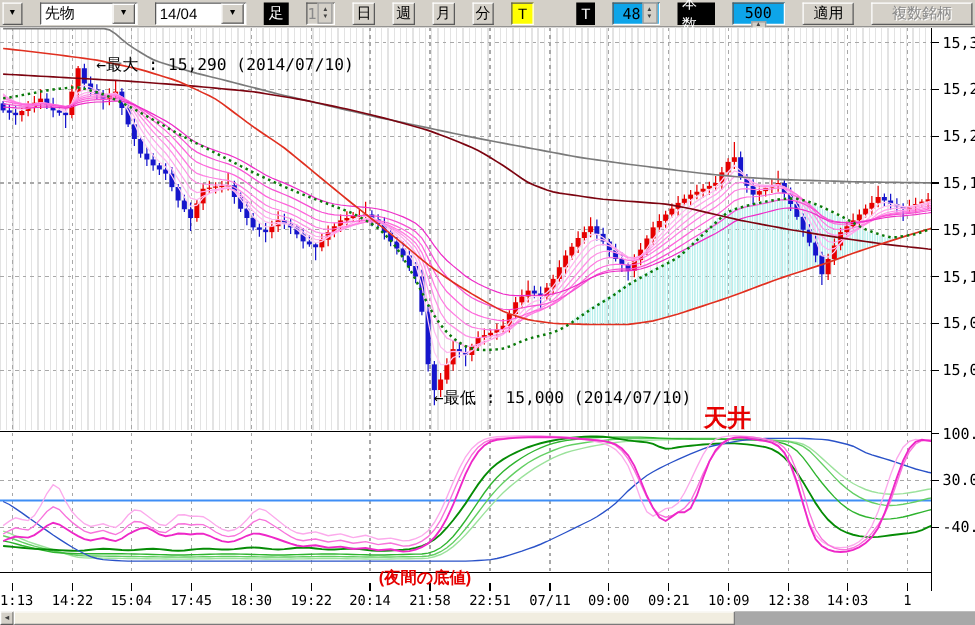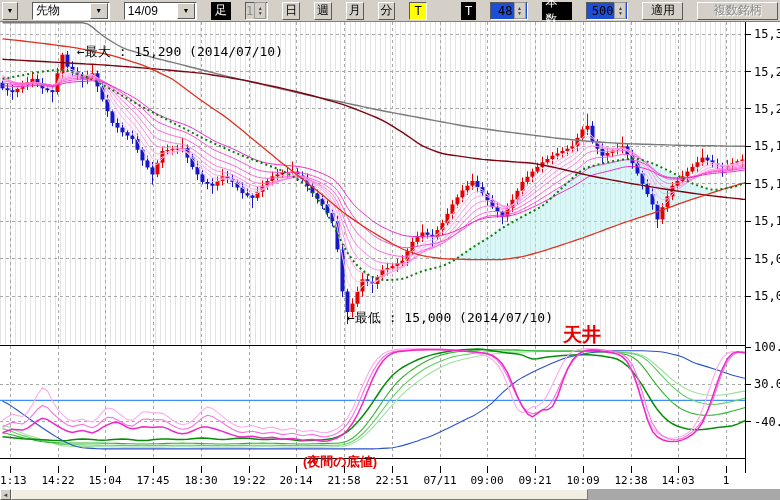--- a/index.html
+++ b/index.html
@@ -11,21 +11,21 @@
   .tbtn{height:18px;background:#d4d0c8;border:1px solid;border-color:#fff #5a5a5a #5a5a5a #fff;
     font-size:12px;display:flex;align-items:center;justify-content:center;box-sizing:border-box;color:#000;}
   .tbtn.active{background:#ffff00;border-color:#5a5a5a #fff #fff #5a5a5a;}
   .blk{height:18px;background:#000;color:#fff;font-size:12px;display:flex;align-items:center;
     padding:0 4px;box-sizing:border-box;}
   .combo{height:18px;background:#fff;border:1px solid;border-color:#5a5a5a #fff #fff #5a5a5a;
     display:flex;align-items:center;box-sizing:border-box;}
   .combo .ctext{flex:1;font-size:12px;padding-left:3px;white-space:nowrap;overflow:hidden;}
   .combo .cbtn{width:16px;height:14px;background:#d4d0c8;border:1px solid;margin-right:1px;
     border-color:#fff #5a5a5a #5a5a5a #fff;display:flex;align-items:center;justify-content:center;font-size:7px;color:#000;}
-  .spin{height:18px;background:#1d4ed8;border:1px solid;border-color:#5a5a5a #fff #fff #5a5a5a;
+  .spin{height:18px;background:#0ea5e9;border:1px solid;border-color:#5a5a5a #fff #fff #5a5a5a;
     display:flex;align-items:center;box-sizing:border-box;}
   .spin .val{flex:1;text-align:right;font-size:12px;padding-right:1px;font-family:"DejaVu Sans Mono",monospace;}
   .spin .updown{width:10px;height:15px;background:#d4d0c8;border:1px solid #9a9a9a;margin-right:1px;
     display:flex;flex-direction:column;align-items:center;justify-content:center;font-size:5px;line-height:5px;color:#404040;}
   .spin.disabled{background:#d4d0c8;}
   .spin.disabled .val{color:#8a8a8a;}
   .mini{width:17px;}
   #multi-btn{margin-left:auto;width:87px;color:#8a8a8a;text-shadow:1px 1px 0 #ffffff;}
   
   #chart-wrap{position:absolute;left:0;top:22px;width:780px;height:467px;background:#fff;}
@@ -47,40 +47,40 @@
 
   <div id="toolbar">
     <div class="tbtn mini">
       <span style="font-size:7px;">▼</span>
     </div>
     <div class="combo" style="width:84px;">
       <span class="ctext">先物</span>
       <span class="cbtn">▼</span>
     </div>
     <div class="combo" style="width:79px;">
-      <span class="ctext">14/09</span>
+      <span class="ctext">14/04</span>
       <span class="cbtn">▼</span>
     </div>
     <div class="blk">足</div>
     <div class="spin disabled" style="width:25px;">
       <span class="val">1</span>
       <span class="updown">▲<br>▼</span>
     </div>
     <div class="tbtn" style="width:19px;">日</div>
     <div class="tbtn" style="width:19px;">週</div>
     <div class="tbtn" style="width:19px;">月</div>
     <div class="tbtn" style="width:19px;">分</div>
     <div class="tbtn active" style="width:19px;">T</div>
     <div class="blk" style="margin-left:20px;">T</div>
     <div class="spin" style="width:40px;">
       <span class="val">48</span>
       <span class="updown">▲<br>▼</span>
     </div>
     <div class="blk">本数</div>
-    <div class="spin" style="width:46px;">
+    <div class="spin" style="width:46px;flex-direction:column;">
       <span class="val">500</span>
       <span class="updown">▲<br>▼</span>
     </div>
     <div class="tbtn" style="width:44px;">適用</div>
     <div class="tbtn" id="multi-btn">複数銘柄</div>
   </div>
 
   <div id="chart-wrap">
     <div id="hatch"></div>
     <svg id="chart" width="780" height="467">

